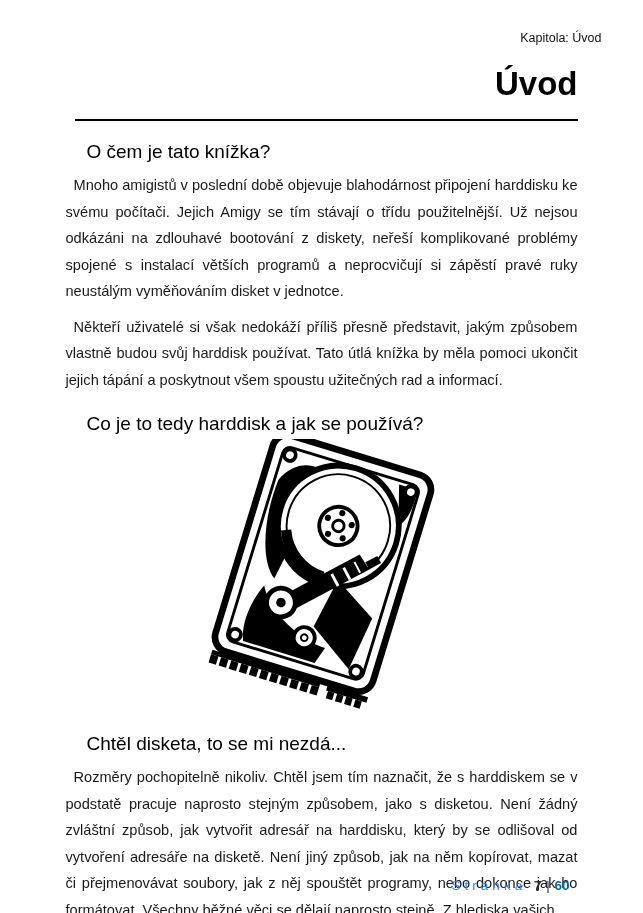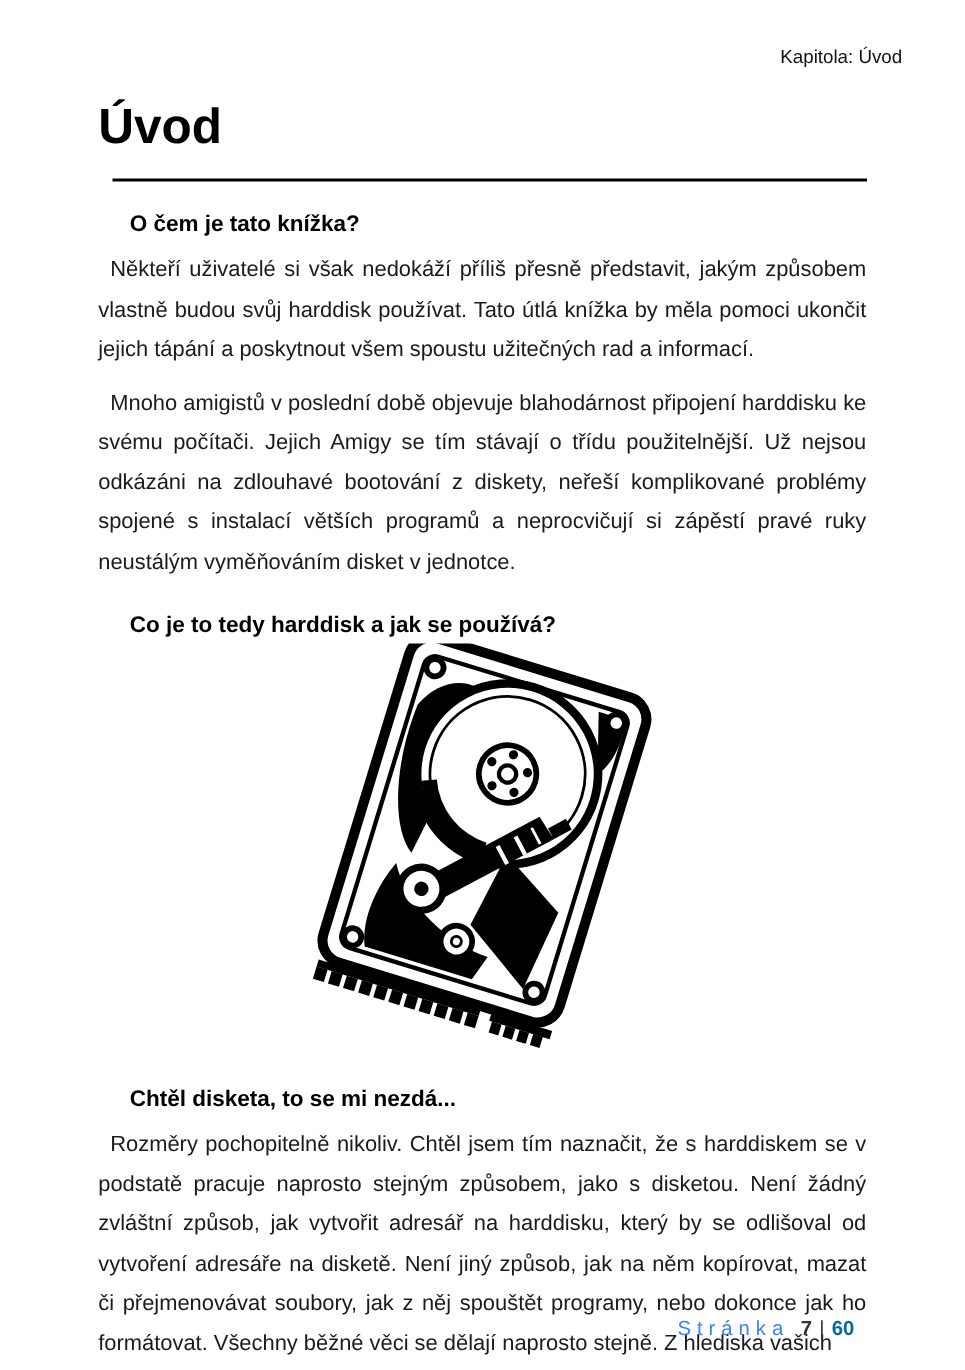--- a/index.html
+++ b/index.html
@@ -15,38 +15,38 @@
   }
   .running-header {
     position: absolute;
     top: 15px;
     right: 18px;
     font-size: 12.5px;
     color: #111;
   }
   .chapter-title {
     margin: 48px 42px 0 42px;
-    text-align: left;
+    text-align: right;
     font-size: 33px;
     line-height: 40px;
     font-weight: bold;
     color: #000;
   }
   .title-rule {
     margin: 15px 42px 0 51px;
     border: 0;
     border-top: 2px solid #000;
     height: 0;
   }
   .content { margin: 0 42px; }
   .section-heading {
     margin: 20px 0 0 0;
     padding-left: 21px;
-    font-size: 15px;
-    font-weight: bold;
+    font-size: 19px;
+    font-weight: normal;
     color: #000;
   }
   .content p {
     margin: 9px 0 0 0;
     font-size: 14.6px;
     line-height: 26.5px;
     text-align: justify;
     text-indent: 8px;
   }
   .figure-wrap {
@@ -86,22 +86,22 @@
 
   <div class="running-header">Kapitola: Úvod</div>
 
   <h1 class="chapter-title">Úvod</h1>
 
   <hr class="title-rule">
 
   <div class="content">
 
     <h2 class="section-heading">O čem je tato knížka?</h2>
+    <p>Mnoho amigistů v poslední době objevuje blahodárnost připojení harddisku ke svému počítači. Jejich Amigy se tím stávají o třídu použitelnější. Už nejsou odkázáni na zdlouhavé bootování z diskety, neřeší komplikované problémy spojené s instalací větších programů a neprocvičují si zápěstí pravé ruky neustálým vyměňováním disket v jednotce.</p>
     <p>Někteří uživatelé si však nedokáží příliš přesně představit, jakým způsobem vlastně budou svůj harddisk používat. Tato útlá knížka by měla pomoci ukončit jejich tápání a poskytnout všem spoustu užitečných rad a informací.</p>
-    <p>Mnoho amigistů v poslední době objevuje blahodárnost připojení harddisku ke svému počítači. Jejich Amigy se tím stávají o třídu použitelnější. Už nejsou odkázáni na zdlouhavé bootování z diskety, neřeší komplikované problémy spojené s instalací větších programů a neprocvičují si zápěstí pravé ruky neustálým vyměňováním disket v jednotce.</p>
 
     <h2 class="section-heading">Co je to tedy harddisk a jak se používá?</h2>
 
     <div class="figure-wrap">
       
       <span>
       <svg width="288" height="270" viewBox="0 0 300 282" aria-hidden="true">
         <g transform="rotate(17 150 140)">
 
           <rect x="62" y="12" width="172" height="236" rx="16" fill="#ffffff" stroke="#000" stroke-width="7"></rect>

